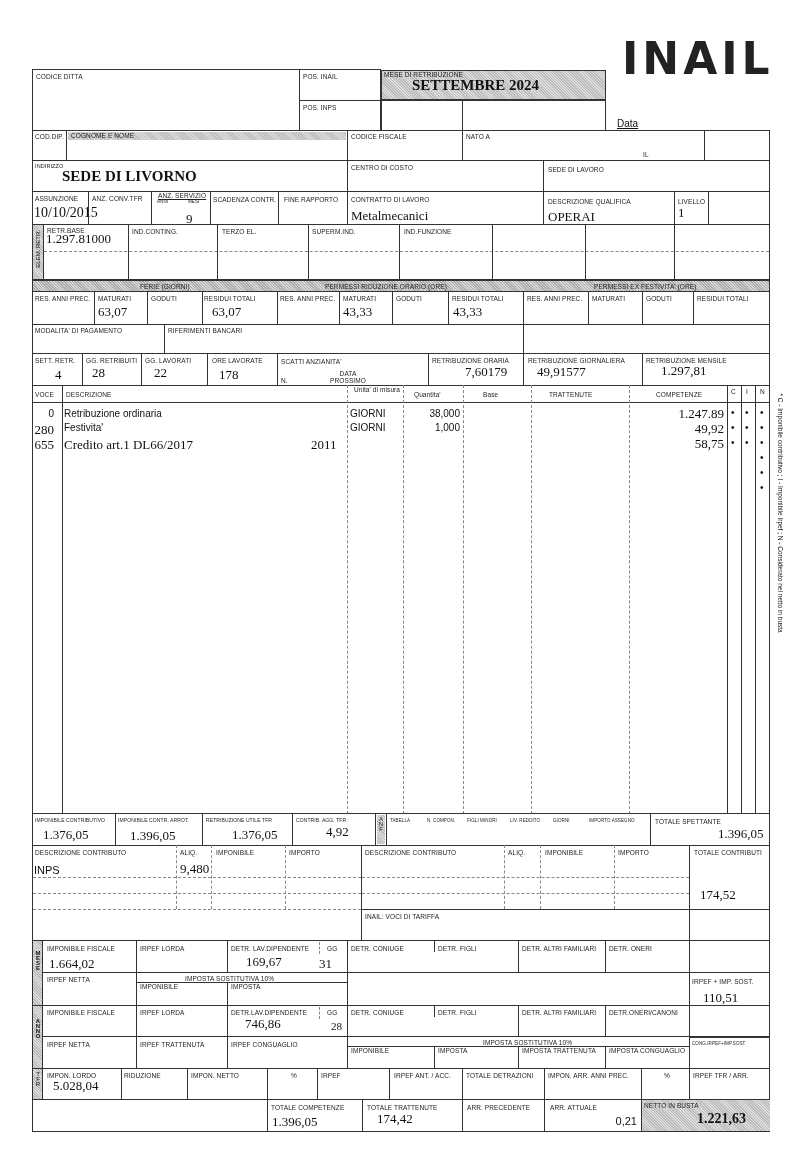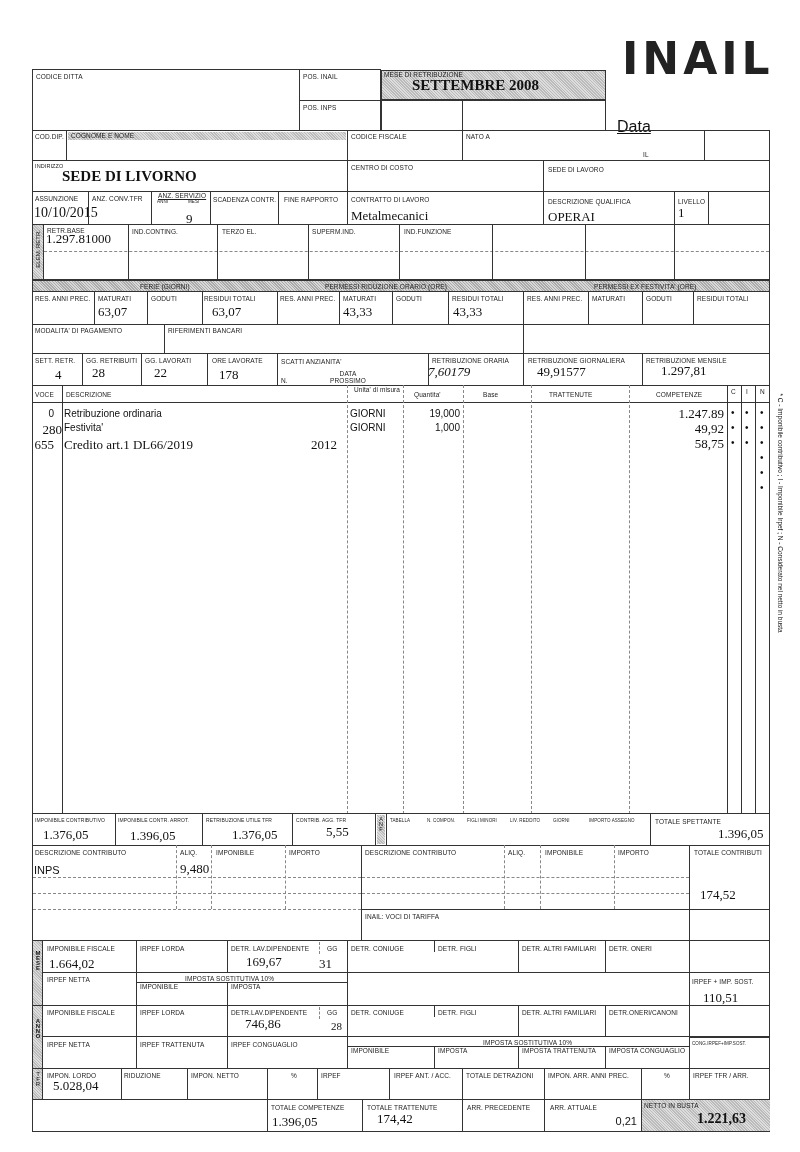--- a/index.html
+++ b/index.html
@@ -19,31 +19,31 @@
   .vert{position:absolute;font-size:6px;font-family:"Liberation Sans",sans-serif;line-height:6px;text-align:center;width:8px;}
   .dot{position:absolute;font-size:10px;line-height:10px;}
   .logo{position:absolute;left:622px;top:33px;font-family:"DejaVu Sans",sans-serif;font-weight:900;font-size:44px;letter-spacing:4px;color:#222;transform:scaleY(1.0);}
   .side-note{position:absolute;left:770px;top:400px;width:20px;height:260px;}
   .side-note span{position:absolute;left:-120px;top:120px;width:260px;transform:rotate(90deg);font-size:6.5px;font-family:"Liberation Sans",sans-serif;white-space:nowrap;}
 </style>
 </head>
 <body>
 
 <div class="logo">INAIL</div>
-<div class="sans" style="left:617px;top:118px;font-size:16px;text-decoration:underline;">Data</div>
+<div class="sans" style="left:617px;top:118px;font-size:10px;text-decoration:underline;">Data</div>
 
 <div class="b" style="left:32px;top:69px;width:268px;height:62px;"></div>
 <div class="lbl" style="left:36px;top:73px;">CODICE DITTA</div>
 <div class="b" style="left:299px;top:69px;width:82px;height:32px;"></div>
 <div class="lbl" style="left:303px;top:73px;">POS. INAIL</div>
 <div class="b" style="left:299px;top:100px;width:82px;height:31px;"></div>
 <div class="lbl" style="left:303px;top:104px;">POS. INPS</div>
 <div class="shade" style="left:381px;top:70px;width:225px;height:30px;border:1px solid #333;box-sizing:border-box;"></div>
 <div class="lbl" style="left:384px;top:71px;">MESE DI RETRIBUZIONE</div>
-<div class="valb" style="left:412px;top:77px;font-size:15px;">SETTEMBRE 2008</div>
+<div class="valb" style="left:412px;top:77px;font-size:15px;">SETTEMBRE 2024</div>
 <div class="b" style="left:381px;top:100px;width:82px;height:31px;"></div>
 <div class="b" style="left:462px;top:100px;width:144px;height:31px;"></div>
 
 <div class="b" style="left:32px;top:130px;width:738px;height:31px;"></div>
 <div class="vl" style="left:66px;top:130px;height:31px;"></div>
 <div class="lbl" style="left:35px;top:133px;">COD.DIP.</div>
 <div class="shade" style="left:68px;top:132px;width:278px;height:8px;"></div>
 <div class="lbl" style="left:71px;top:132px;">COGNOME E NOME</div>
 <div class="vl" style="left:347px;top:130px;height:31px;"></div>
 <div class="lbl" style="left:351px;top:133px;">CODICE FISCALE</div>
@@ -154,21 +154,21 @@
 <div class="val" style="left:154px;top:365px;">22</div>
 <div class="vl" style="left:207px;top:353px;height:33px;"></div>
 <div class="lbl" style="left:212px;top:357px;">ORE LAVORATE</div>
 <div class="val" style="left:219px;top:367px;">178</div>
 <div class="vl" style="left:277px;top:353px;height:33px;"></div>
 <div class="lbl" style="left:281px;top:358px;">SCATTI ANZIANITA'</div>
 <div class="lbl" style="left:281px;top:377px;">N.</div>
 <div class="lbl" style="left:328px;top:370px;width:40px;white-space:normal;text-align:center;line-height:7px;">DATA PROSSIMO</div>
 <div class="vl" style="left:428px;top:353px;height:33px;"></div>
 <div class="lbl" style="left:432px;top:357px;">RETRIBUZIONE ORARIA</div>
-<div class="val" style="left:428px;top:364px;font-style:italic;">7,60179</div>
+<div class="val" style="left:465px;top:364px;">7,60179</div>
 <div class="vl" style="left:523px;top:353px;height:33px;"></div>
 <div class="lbl" style="left:528px;top:357px;">RETRIBUZIONE GIORNALIERA</div>
 <div class="val" style="left:537px;top:364px;">49,91577</div>
 <div class="vl" style="left:642px;top:353px;height:33px;"></div>
 <div class="lbl" style="left:646px;top:357px;">RETRIBUZIONE MENSILE</div>
 <div class="val" style="left:661px;top:363px;">1.297,81</div>
 
 <div class="b" style="left:32px;top:385px;width:738px;height:429px;"></div>
 <div class="hl" style="left:32px;top:402px;width:738px;"></div>
 <div class="lbl" style="left:35px;top:391px;">VOCE</div>
@@ -187,32 +187,32 @@
 <div class="vl" style="left:727px;top:385px;height:429px;"></div>
 <div class="lbl" style="left:731px;top:388px;">C</div>
 <div class="vl" style="left:741px;top:385px;height:429px;"></div>
 <div class="lbl" style="left:746px;top:388px;">I</div>
 <div class="vl" style="left:755px;top:385px;height:429px;"></div>
 <div class="lbl" style="left:760px;top:388px;">N</div>
 
 <div class="val r" style="left:34px;top:408px;width:20px;font-family:'Liberation Sans',sans-serif;font-size:10px;">0</div>
 <div class="sans" style="left:64px;top:408px;">Retribuzione ordinaria</div>
 <div class="sans" style="left:350px;top:408px;">GIORNI</div>
-<div class="sans r" style="left:404px;top:408px;width:56px;">19,000</div>
+<div class="sans r" style="left:404px;top:408px;width:56px;">38,000</div>
 <div class="val r" style="left:630px;top:406px;width:94px;">1.247.89</div>
 
-<div class="val r" style="left:34px;top:422px;width:20px;padding-left:8px;">280</div>
+<div class="val r" style="left:34px;top:422px;width:20px;">280</div>
 <div class="sans" style="left:64px;top:422px;">Festivita'</div>
 <div class="sans" style="left:350px;top:422px;">GIORNI</div>
 <div class="sans r" style="left:404px;top:422px;width:56px;">1,000</div>
 <div class="val r" style="left:630px;top:421px;width:94px;">49,92</div>
 
 <div class="val r" style="left:34px;top:437px;width:20px;">655</div>
-<div class="val" style="left:64px;top:437px;">Credito art.1 DL66/2019</div>
-<div class="val" style="left:311px;top:437px;">2012</div>
+<div class="val" style="left:64px;top:437px;">Credito art.1 DL66/2017</div>
+<div class="val" style="left:311px;top:437px;">2011</div>
 <div class="val r" style="left:630px;top:436px;width:94px;">58,75</div>
 
 <div class="dot" style="left:731px;top:408px;">•</div>
 <div class="dot" style="left:745px;top:408px;">•</div>
 <div class="dot" style="left:760px;top:408px;">•</div>
 <div class="dot" style="left:731px;top:423px;">•</div>
 <div class="dot" style="left:745px;top:423px;">•</div>
 <div class="dot" style="left:760px;top:423px;">•</div>
 <div class="dot" style="left:731px;top:438px;">•</div>
 <div class="dot" style="left:745px;top:438px;">•</div>
@@ -229,21 +229,21 @@
 <div class="lbl" style="left:35px;top:817px;font-size:5px;">IMPONIBILE CONTRIBUTIVO</div>
 <div class="val" style="left:43px;top:827px;">1.376,05</div>
 <div class="vl" style="left:115px;top:813px;height:33px;"></div>
 <div class="lbl" style="left:118px;top:817px;font-size:5px;">IMPONIBILE CONTR. ARROT.</div>
 <div class="val" style="left:130px;top:828px;">1.396,05</div>
 <div class="vl" style="left:202px;top:813px;height:33px;"></div>
 <div class="lbl" style="left:206px;top:817px;font-size:5px;">RETRIBUZIONE UTILE TFR</div>
 <div class="val" style="left:232px;top:827px;">1.376,05</div>
 <div class="vl" style="left:292px;top:813px;height:33px;"></div>
 <div class="lbl" style="left:296px;top:817px;font-size:5px;">CONTRIB. AGG. TFR</div>
-<div class="val" style="left:326px;top:824px;">5,55</div>
+<div class="val" style="left:326px;top:824px;">4,92</div>
 <div class="vl" style="left:375px;top:813px;height:33px;"></div>
 <div class="shade" style="left:377px;top:815px;width:8px;height:29px;"></div>
 <div class="vert" style="left:377px;top:816px;"><span style="writing-mode:vertical-lr;text-orientation:upright;font-size:5.5px;letter-spacing:-1px;">ANF</span></div>
 <div class="vl" style="left:386px;top:813px;height:33px;"></div>
 <div class="lbl" style="left:390px;top:818px;font-size:4.5px;">TABELLA</div>
 <div class="lbl" style="left:427px;top:818px;font-size:4.5px;">N. COMPON.</div>
 <div class="lbl" style="left:467px;top:818px;font-size:4.5px;">FIGLI MINORI</div>
 <div class="lbl" style="left:510px;top:818px;font-size:4.5px;">LIV. REDDITO</div>
 <div class="lbl" style="left:553px;top:818px;font-size:4.5px;">GIORNI</div>
 <div class="lbl" style="left:589px;top:818px;font-size:4.5px;">IMPORTO ASSEGNO</div>

